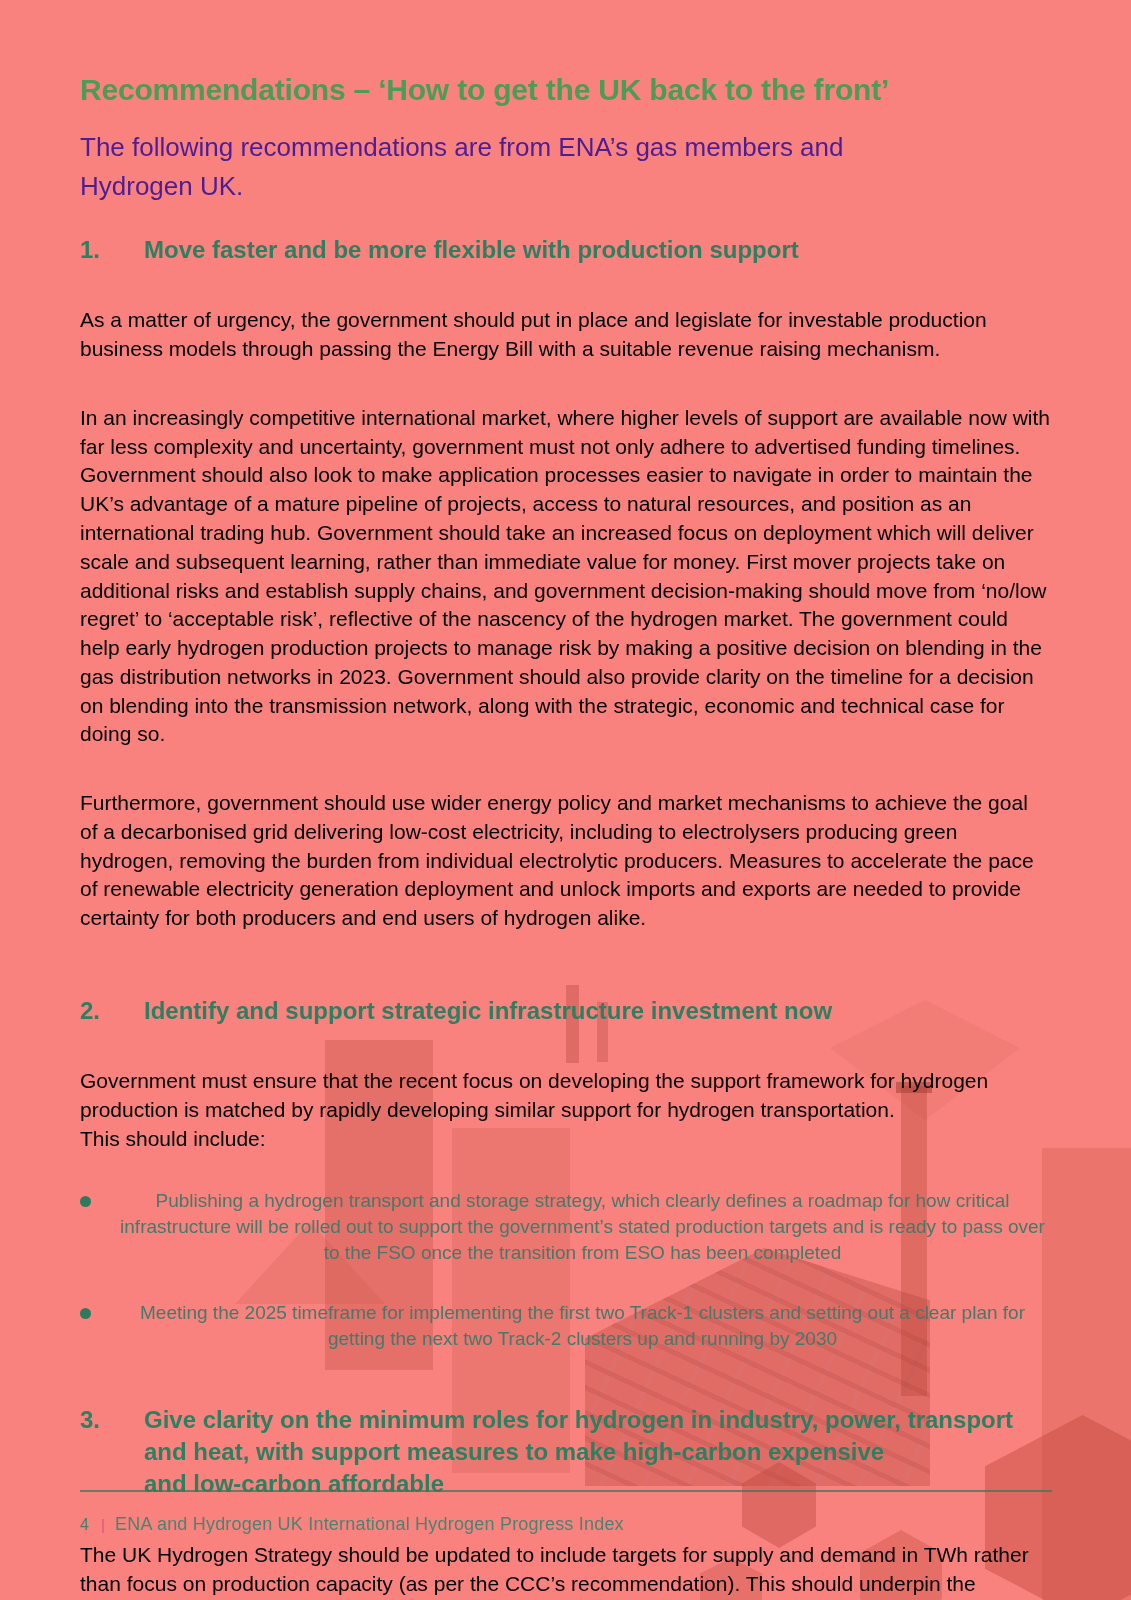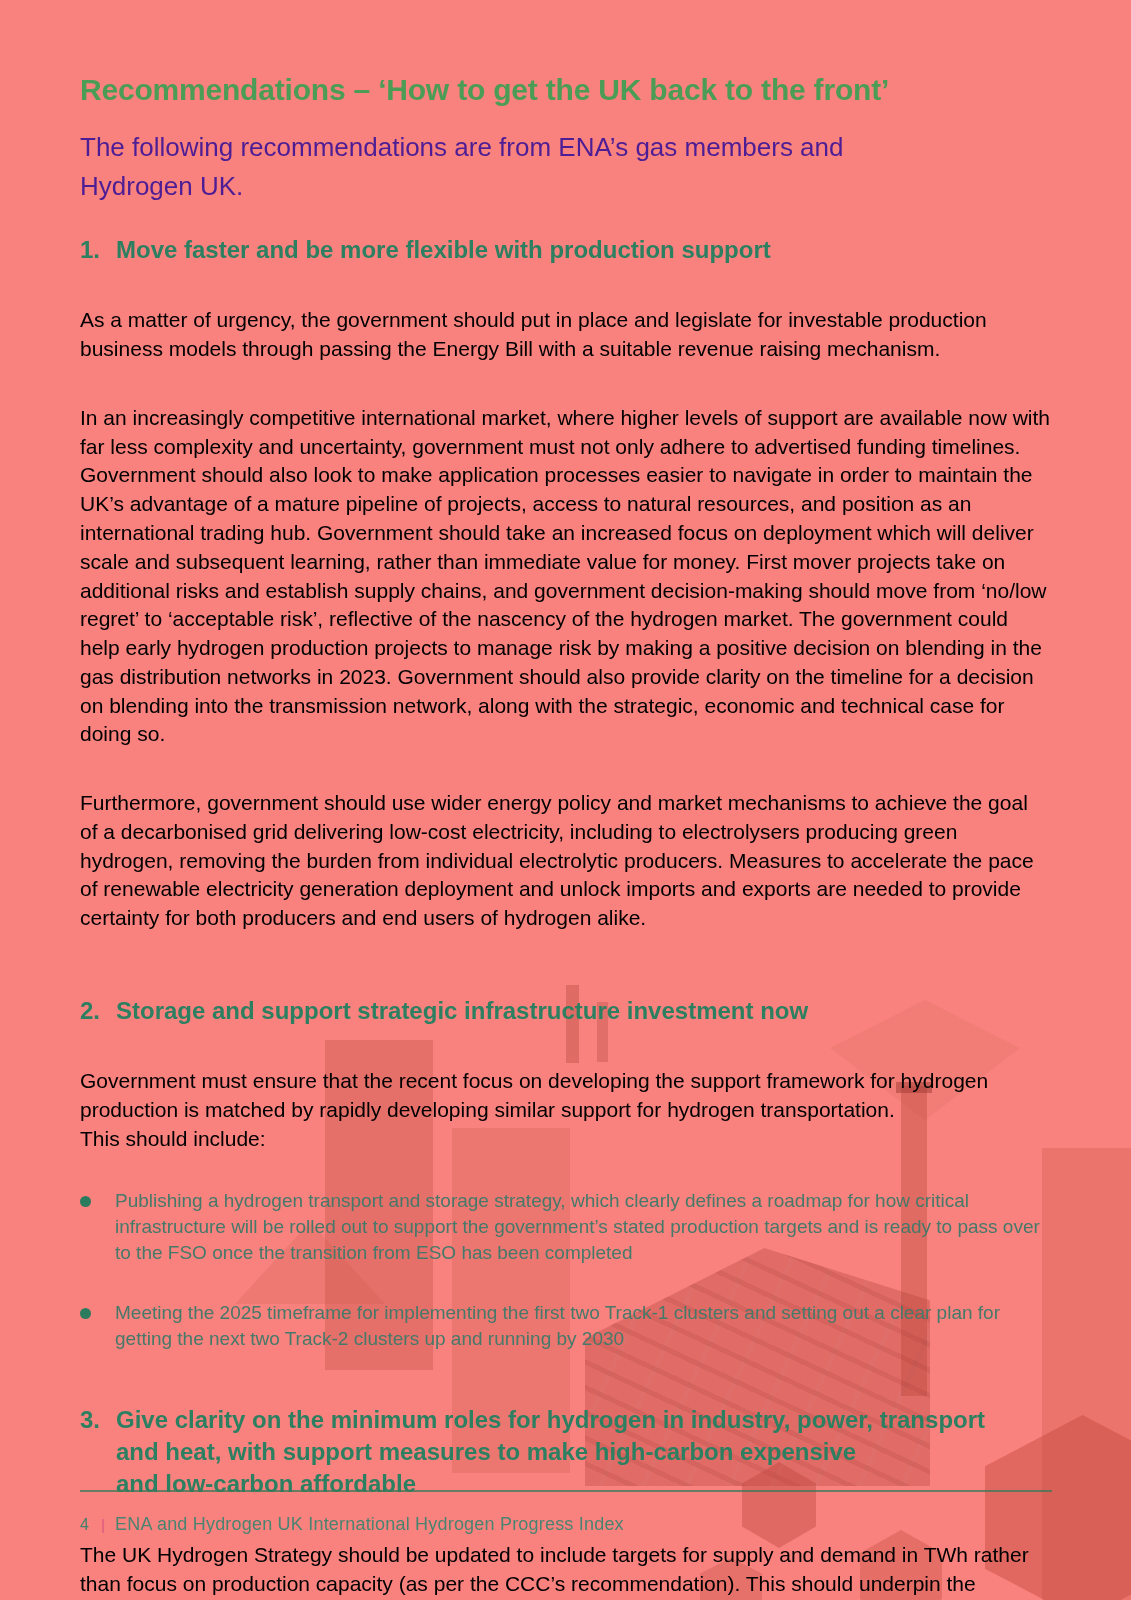--- a/index.html
+++ b/index.html
@@ -59,32 +59,32 @@
   .subtitle {
     margin-top: 20px;
     font-size: 26px; color: #4c1d95; line-height: 1.5; font-weight: normal;
   }
 
   .section-heading {
     display: flex; align-items: flex-start;
     color: #2c7f61; font-weight: bold; font-size: 24px; line-height: 1.35;
   }
   .section-heading .num { width: 36px; flex: 0 0 36px; }
-  .section-heading .txt { flex: 1; }
+  .section-heading .txt { flex: 1; margin-left: 28px; }
   .sec1 { margin-top: 28px; }
   .sec2 { margin-top: 62px; }
   .sec3 { margin-top: 52px; }
 
   .para {
     margin-top: 40px;
     font-size: 21px; color: #000000; line-height: 1.37;
     max-width: 972px;
   }
 
-  .bullets { margin-top: 0; }
+  .bullets { margin-top: 0; text-align: center; }
   .bullet {
     display: flex; align-items: flex-start;
     margin-top: 34px;
   }
   .bullet .dot {
     flex: 0 0 11px; width: 11px; height: 11px; border-radius: 50%;
     background: #2b7c5f; margin-top: 8px;
   }
   .bullet .b-txt {
     flex: 1; margin-left: 24px;
@@ -135,21 +135,21 @@
   <div class="section-heading sec1">
     <span class="num">1.</span>
     <span class="txt">Move faster and be more flexible with production support</span>
   </div>
   <p class="para pre">As a matter of urgency, the government should put in place and legislate for investable production business models through passing the Energy Bill with a suitable revenue raising mechanism.</p>
   <p class="para pre">In an increasingly competitive international market, where higher levels of support are available now with far less complexity and uncertainty, government must not only adhere to advertised funding timelines. Government should also look to make application processes easier to navigate in order to maintain the UK’s advantage of a mature pipeline of projects, access to natural resources, and position as an international trading hub. Government should take an increased focus on deployment which will deliver scale and subsequent learning, rather than immediate value for money. First mover projects take on additional risks and establish supply chains, and government decision-making should move from ‘no/low regret’ to ‘acceptable risk’, reflective of the nascency of the hydrogen market. The government could help early hydrogen production projects to manage risk by making a positive decision on blending in the gas distribution networks in 2023. Government should also provide clarity on the timeline for a decision on blending into the transmission network, along with the strategic, economic and technical case for doing so.</p>
   <p class="para pre">Furthermore, government should use wider energy policy and market mechanisms to achieve the goal of a decarbonised grid delivering low-cost electricity, including to electrolysers producing green hydrogen, removing the burden from individual electrolytic producers. Measures to accelerate the pace of renewable electricity generation deployment and unlock imports and exports are needed to provide certainty for both producers and end users of hydrogen alike.</p>
 
   <div class="section-heading sec2">
     <span class="num">2.</span>
-    <span class="txt">Storage and support strategic infrastructure investment now</span>
+    <span class="txt">Identify and support strategic infrastructure investment now</span>
   </div>
   <p class="para pre">Government must ensure that the recent focus on developing the support framework for hydrogen production is matched by rapidly developing similar support for hydrogen transportation.
 This should include:</p>
 
   <div class="bullets">
     <div class="bullet">
       <span class="dot"></span>
       <span class="b-txt pre">Publishing a hydrogen transport and storage strategy, which clearly defines a roadmap for how critical infrastructure will be rolled out to support the government’s stated production targets and is ready to pass over to the FSO once the transition from ESO has been completed</span>
     </div>
     <div class="bullet">

